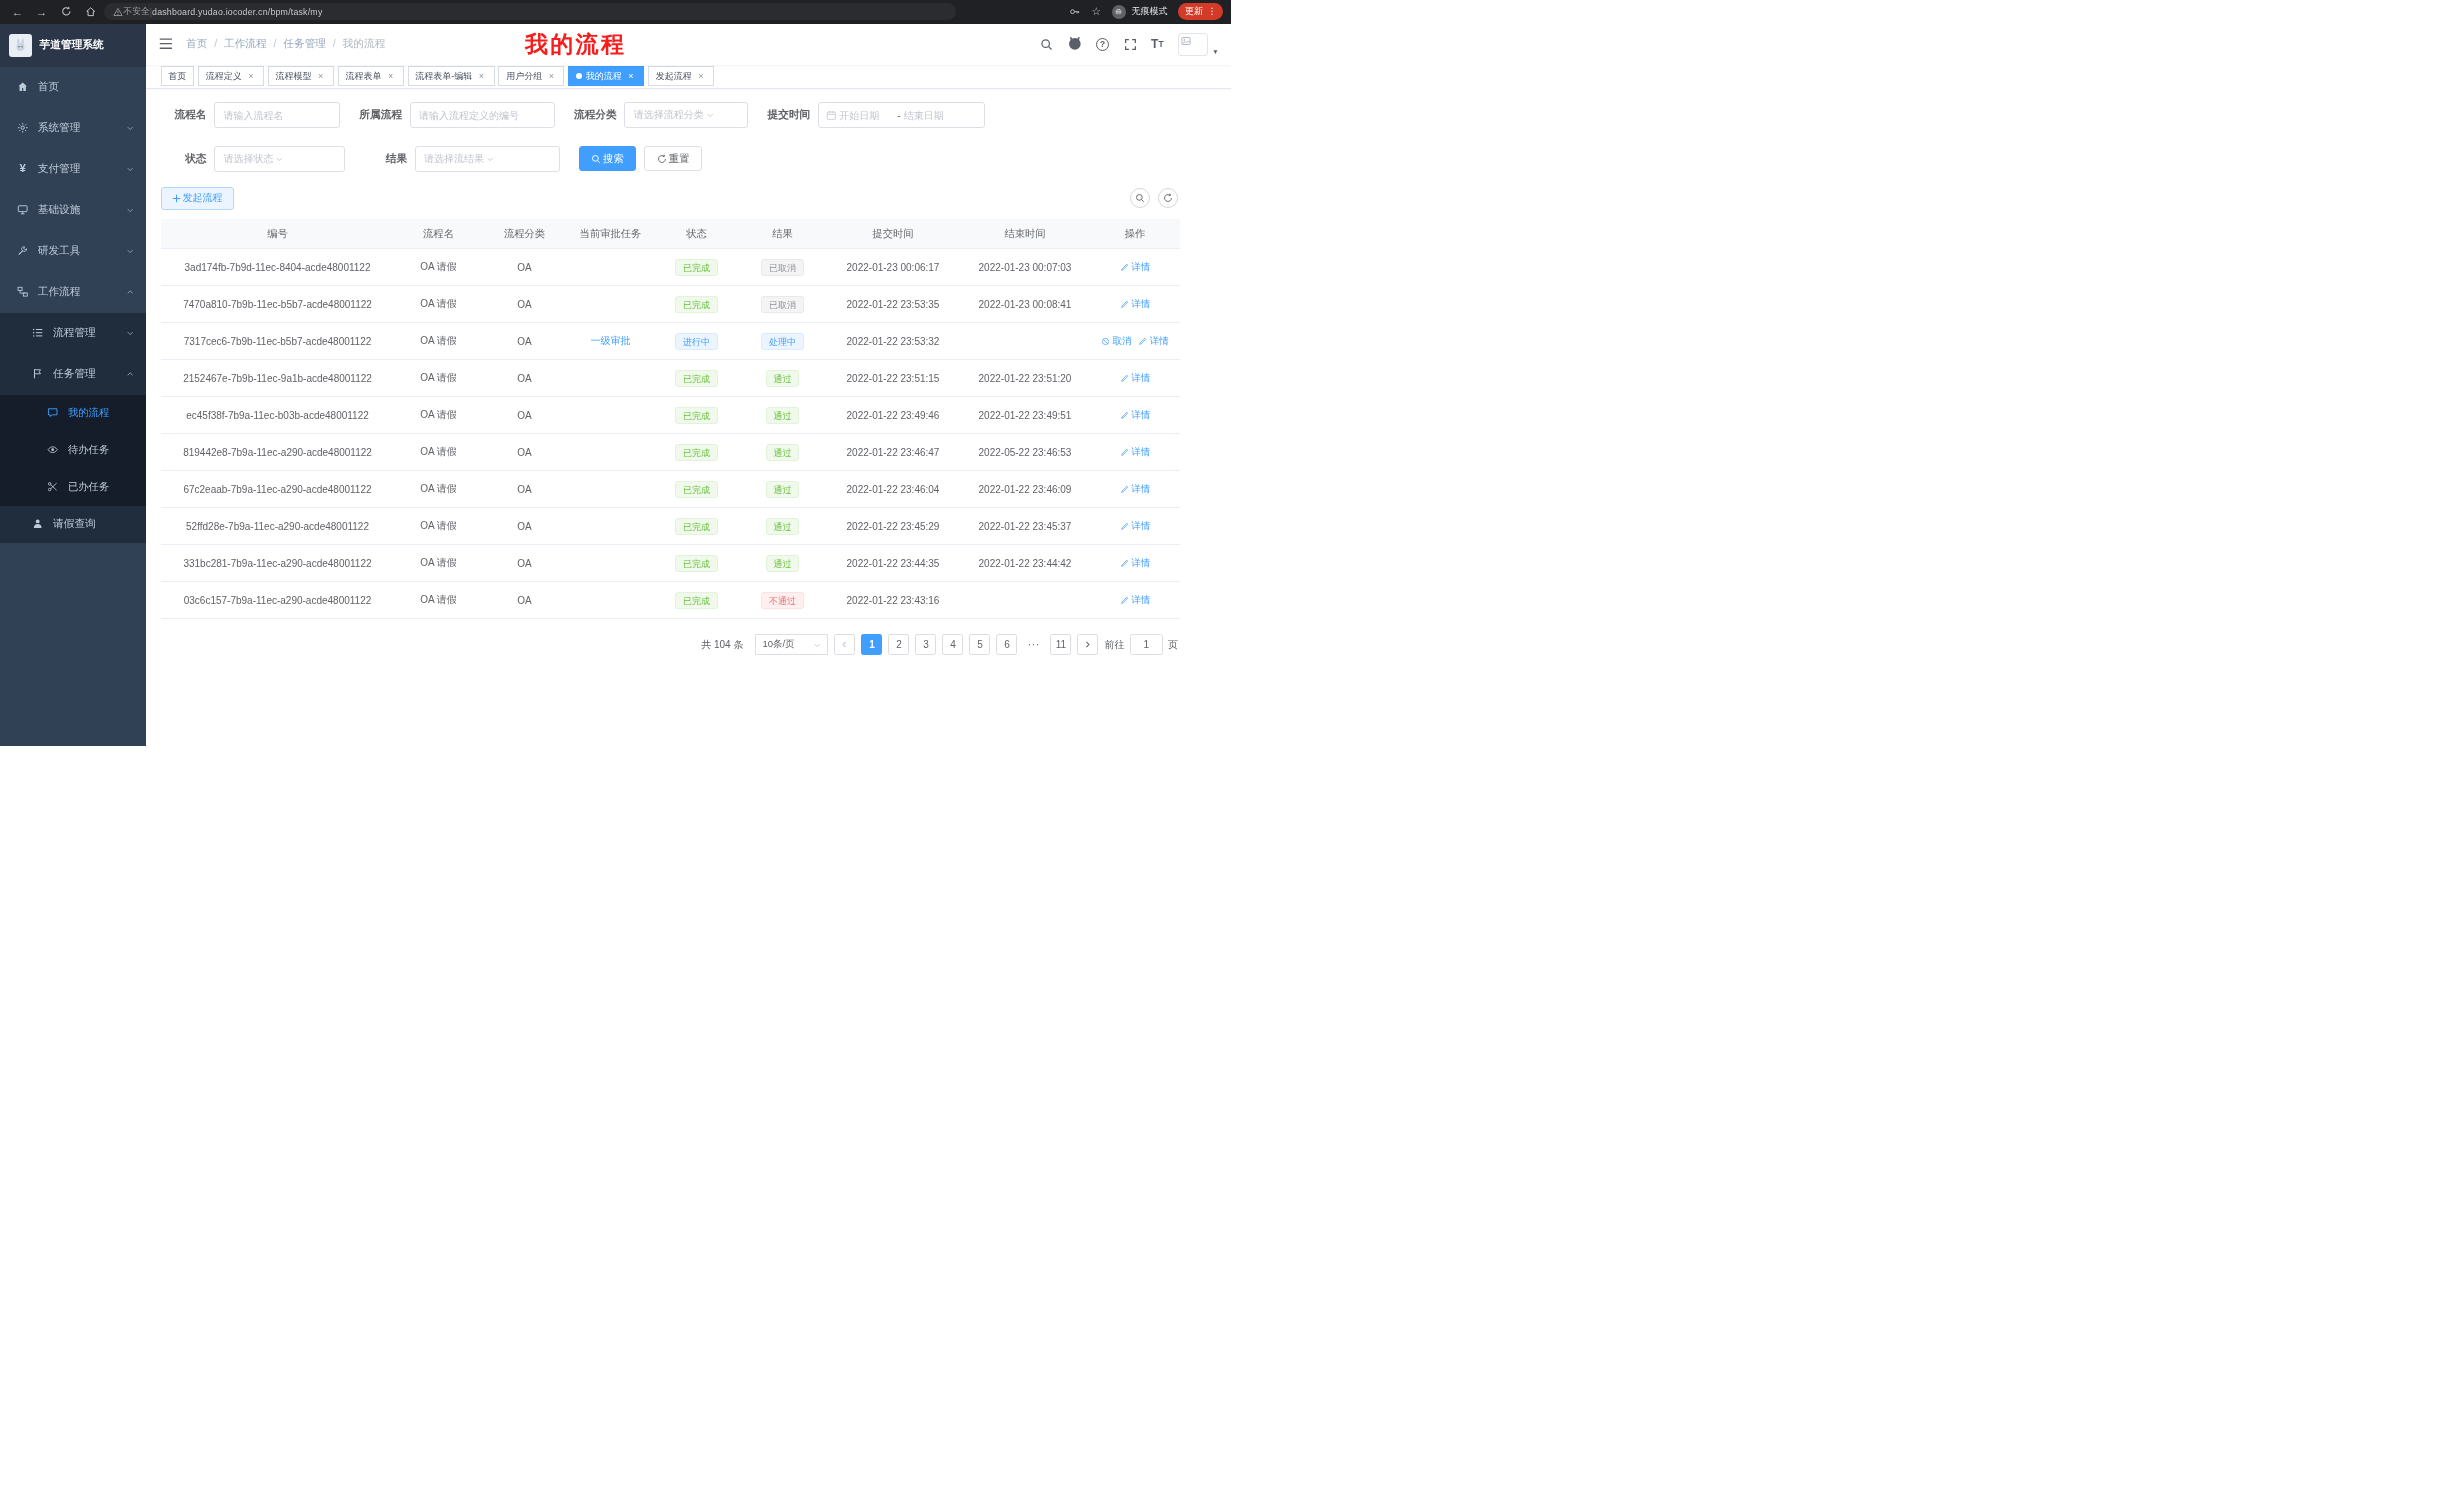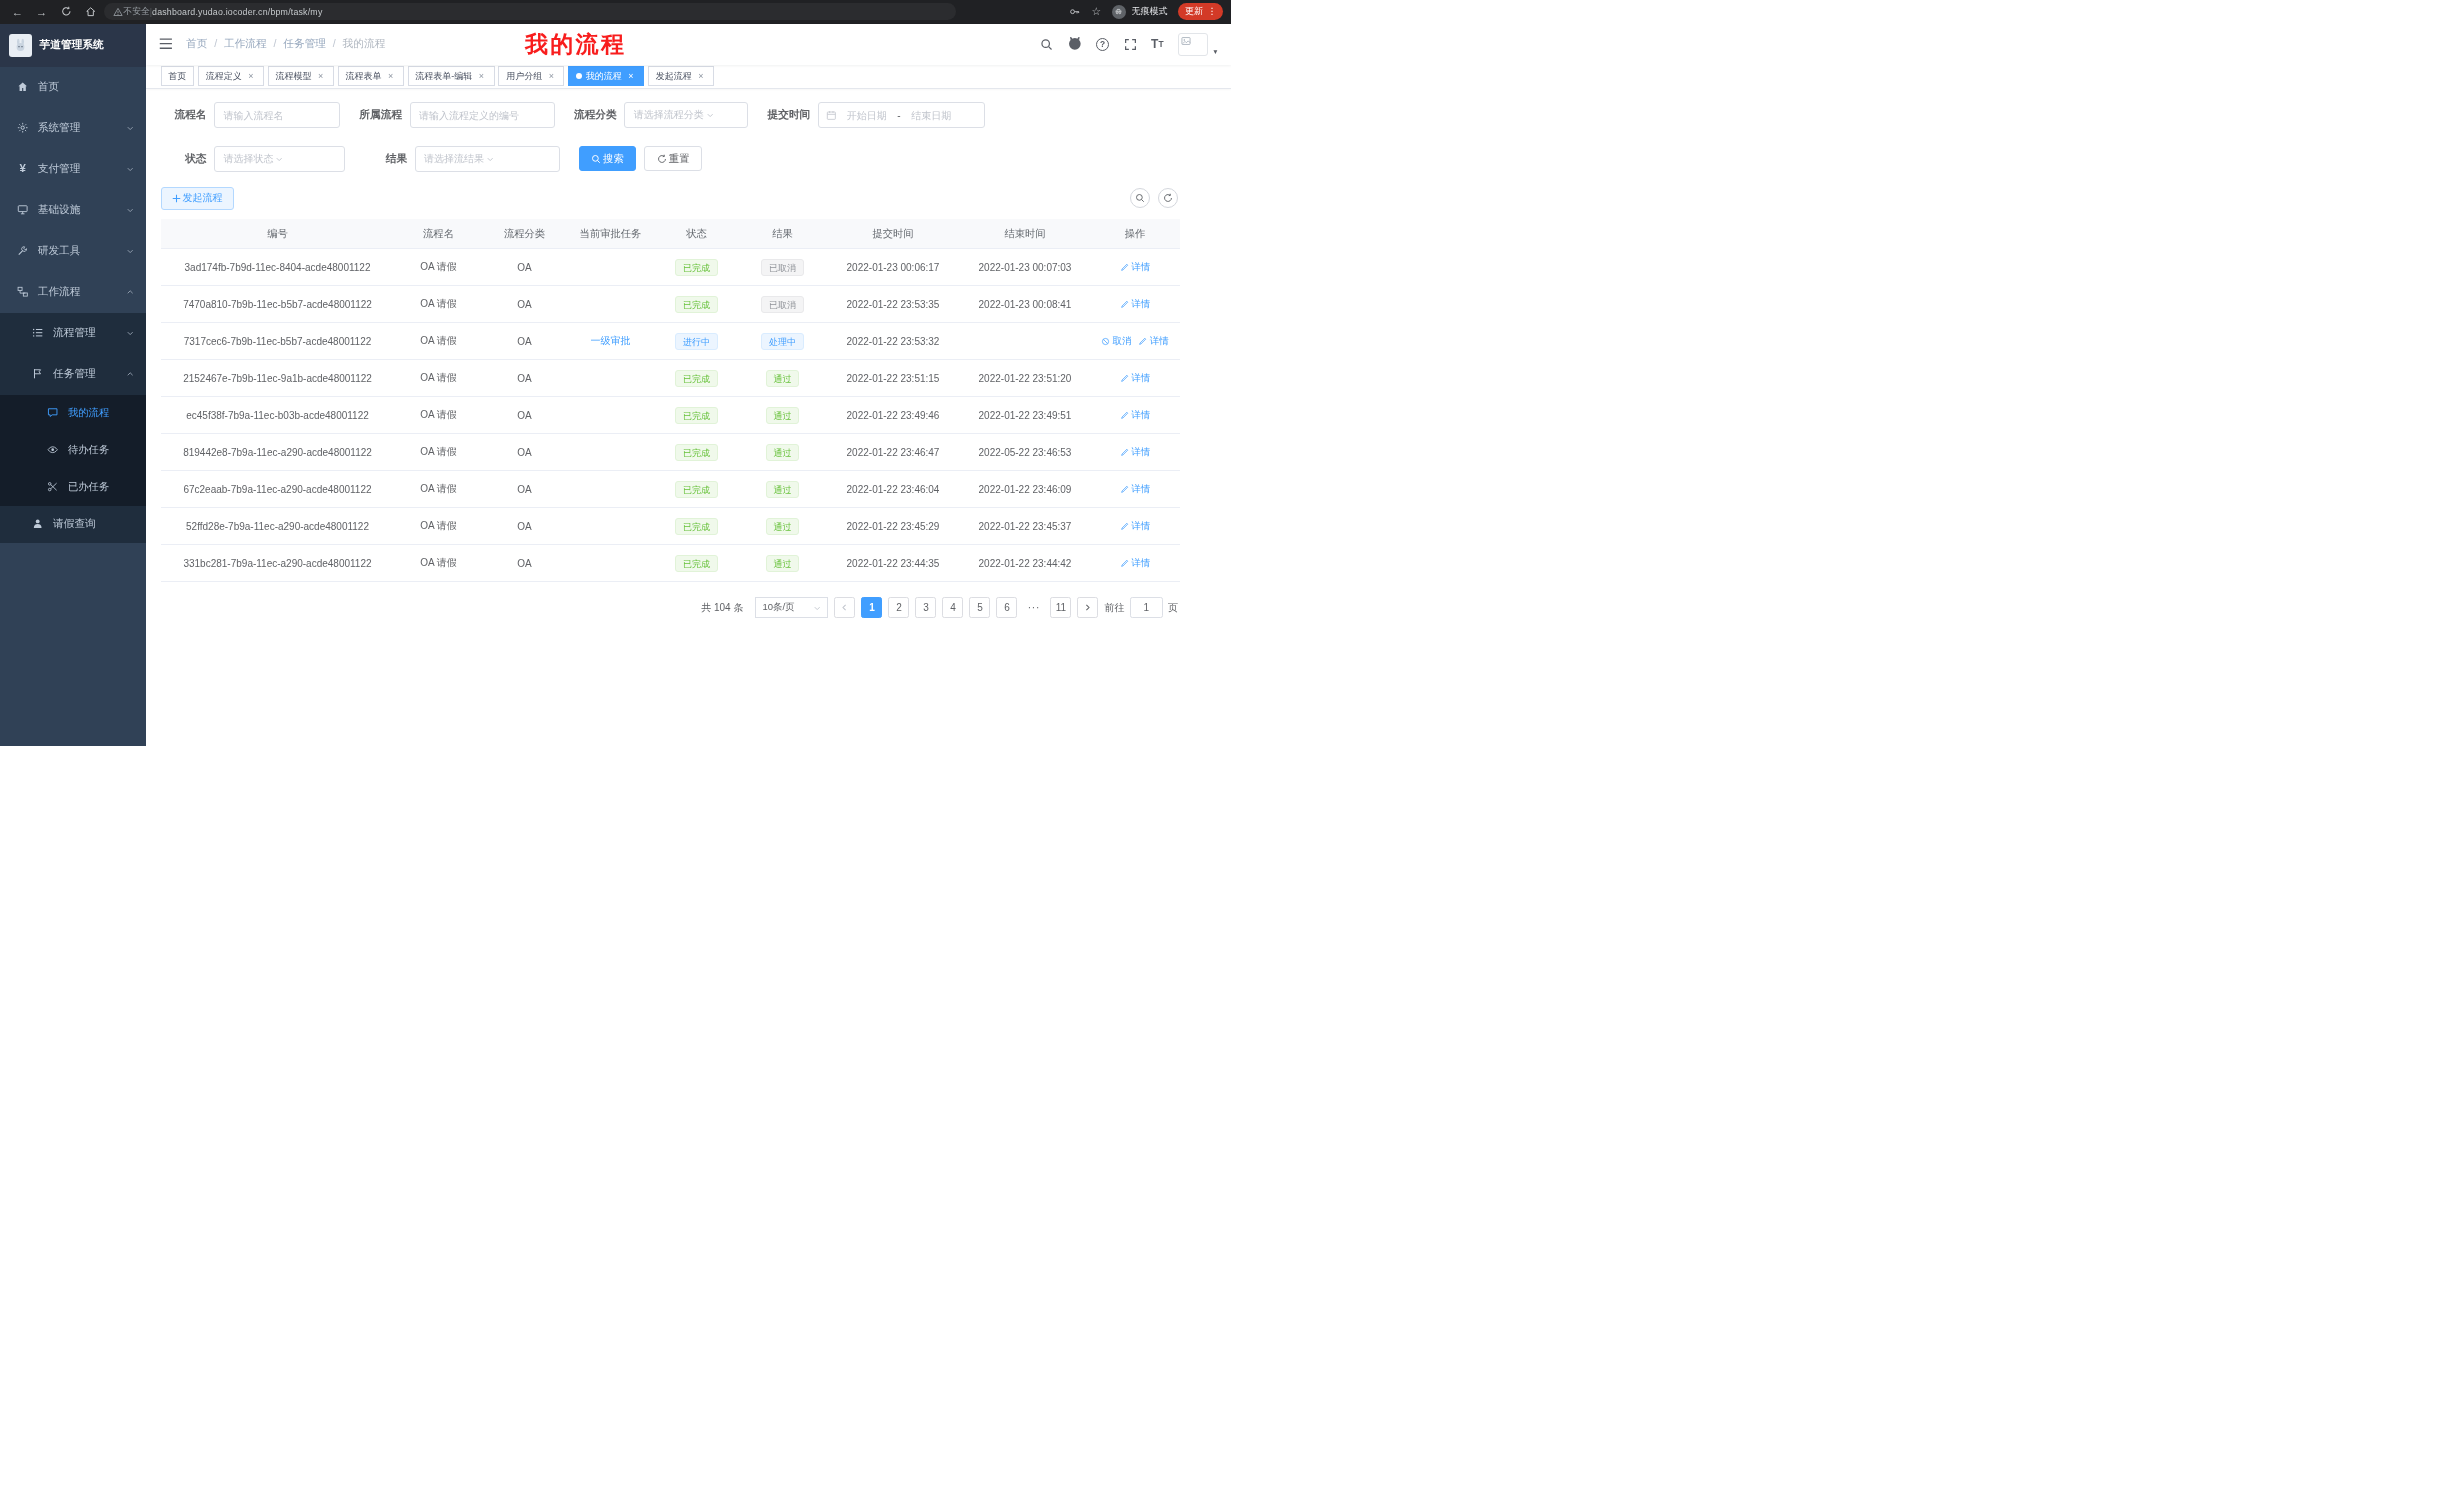--- a/index.html
+++ b/index.html
@@ -70,21 +70,21 @@
   .frow{display:flex;align-items:center;margin-bottom:17.5px}
   .fg{display:flex;align-items:center;margin-right:19px}
   .fg .lbl{font-size:10.7px;font-weight:700;color:#606266;text-align:right;margin-right:7.6px;white-space:nowrap}
   .w60{min-width:46px}.w57{min-width:43px}
   .ctrl{height:26px;border:0.8px solid #dcdfe6;border-radius:3px;display:flex;align-items:center;padding:0 8.4px;font-size:10px;color:#c0c4cc;background:#fff}
   input.ctrl{outline:none;color:#606266}
   input::placeholder{color:#c0c4cc}
   .select{justify-content:flex-start;cursor:pointer;gap:2px}
   .select .caret{color:#c0c4cc}
   .daterange{gap:3px;padding:0 6.8px}
-  .daterange input{border:none;outline:none;width:55px;font-size:10px;color:#606266;text-align:center;background:transparent}
+  .daterange input{border:none;outline:none;width:55px;font-size:10px;color:#606266;background:transparent}
   .daterange .dsep{color:#606266}
   .daterange .cal{color:#c0c4cc}
 
   .btn{height:25px;border-radius:3px;display:inline-flex;align-items:center;gap:2px;padding:0 11.4px;font-size:10.3px;cursor:pointer;border:0.8px solid #dcdfe6;background:#fff;color:#606266}
   .btn.primary{background:#409eff;border-color:#409eff;color:#fff}
   .btn.plain-primary{background:#ecf5ff;border-color:#b3d8ff;color:#409eff;height:23px;font-size:10px;padding:0 10px}
   .btn-gap{margin-right:8.4px}
 
   .toolbar{display:flex;align-items:center;justify-content:space-between;margin-top:15px}
   .tool-icons{display:flex;gap:8.4px;align-items:center}
@@ -692,20 +692,36 @@
             <td><span class="tag success">通过</span></td>
             <td>2022-01-22 23:44:35</td>
             <td>2022-01-22 23:44:42</td>
             <td class="ops"><a class="link">
                   <svg width="9" height="9" viewBox="0 0 16 16">
                     <path d="M12.2 2.2l1.6 1.6L5.2 12.4l-2.3.7.7-2.3z" fill="none" stroke="currentColor" stroke-width="1.3"></path>
                   </svg>
                   <span>详情</span>
                 </a></td>
           </tr>
+          <tr>
+            <td>03c6c157-7b9a-11ec-a290-acde48001122</td>
+            <td>OA 请假</td>
+            <td>OA</td>
+            <td></td>
+            <td><span class="tag success">已完成</span></td>
+            <td><span class="tag danger">不通过</span></td>
+            <td>2022-01-22 23:43:16</td>
+            <td></td>
+            <td class="ops"><a class="link">
+                  <svg width="9" height="9" viewBox="0 0 16 16">
+                    <path d="M12.2 2.2l1.6 1.6L5.2 12.4l-2.3.7.7-2.3z" fill="none" stroke="currentColor" stroke-width="1.3"></path>
+                  </svg>
+                  <span>详情</span>
+                </a></td>
+          </tr>
         </tbody>
       </table>
 
       <div class="pager">
         <span class="total">共 104 条</span>
         <div class="psize">
           <span>10条/页</span>
           <span class="caret">
               <svg width="8.4" height="8.4" viewBox="0 0 12 12">
                 <path d="M2.5 4.5L6 8l3.5-3.5" fill="none" stroke="currentColor" stroke-width="1.3"></path>

